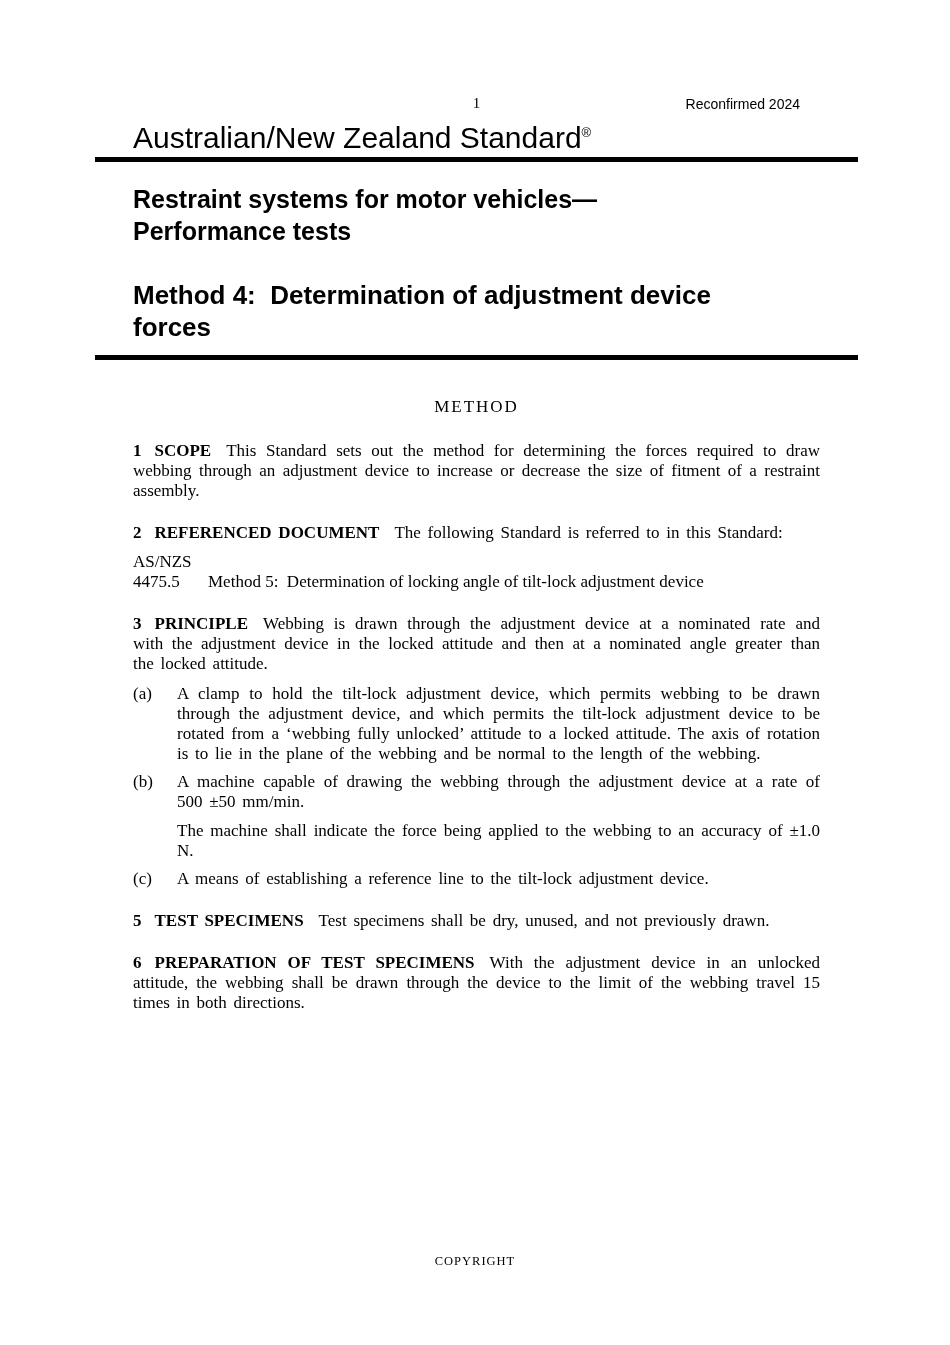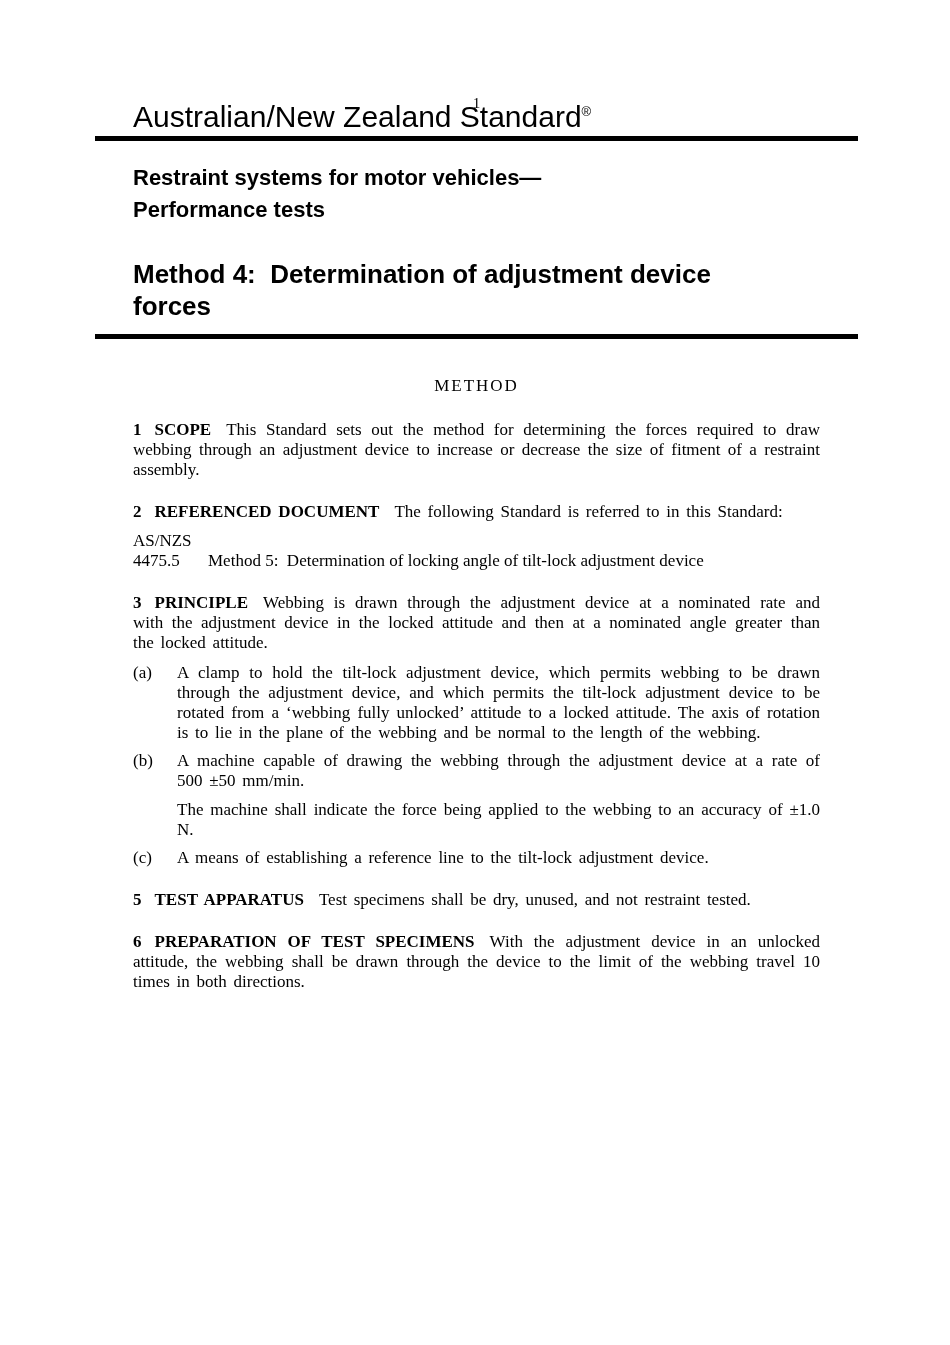--- a/index.html
+++ b/index.html
@@ -51,21 +51,21 @@
     height: 5px;
     background: #000;
     margin-top: 3px;
   }
   .rule2 { margin-top: 12px; }
   
   .subject {
     margin: 21px 0 0 38px;
     font-family: "Liberation Sans", sans-serif;
     font-weight: bold;
-    font-size: 22px;
+    font-size: 25px;
     line-height: 32px;
     white-space: pre-line;
   }
   .method-title {
     margin: 32px 0 0 38px;
     font-family: "Liberation Sans", sans-serif;
     font-weight: bold;
     font-size: 26px;
     line-height: 32px;
     white-space: pre-wrap;
@@ -115,20 +115,21 @@
 </style>
 </head>
 <body>
 
 <div class="page">
   <div class="content">
 
     <div class="header">
       <div class="page-num">1</div>
       <div class="doc-right">
+        <div class="reconfirmed">Reconfirmed 2024</div>
       </div>
     </div>
 
     <div class="brand"><span>Australian/New Zealand Standard</span><sup>®</sup></div>
 
     <div class="rule"></div>
 
     <h1 class="subject">Restraint systems for motor vehicles—
 Performance tests</h1>
 
@@ -168,20 +169,21 @@
           </div>
         </div>
         <div class="list-item">
           <span class="item-marker">(c)</span>
           <div class="item-text">
             <p>A means of establishing a reference line to the tilt-lock adjustment device.</p>
           </div>
         </div>
       </div>
 
-      <p class="sec"><span class="sec-num">5</span><span class="sec-label">TEST APPARATUS</span><span>Test specimens shall be dry, unused, and not restraint tested.</span></p>
+      <p class="sec"><span class="sec-num">5</span><span class="sec-label">TEST SPECIMENS</span><span>Test specimens shall be dry, unused, and not previously drawn.</span></p>
 
-      <p class="sec"><span class="sec-num">6</span><span class="sec-label">PREPARATION OF TEST SPECIMENS</span><span>With the adjustment device in an unlocked attitude, the webbing shall be drawn through the device to the limit of the webbing travel 10 times in both directions.</span></p>
+      <p class="sec"><span class="sec-num">6</span><span class="sec-label">PREPARATION OF TEST SPECIMENS</span><span>With the adjustment device in an unlocked attitude, the webbing shall be drawn through the device to the limit of the webbing travel 15 times in both directions.</span></p>
 
     </div>
   </div>
 
+  <div class="footer">COPYRIGHT</div>
 </div>
 
 </body></html>

